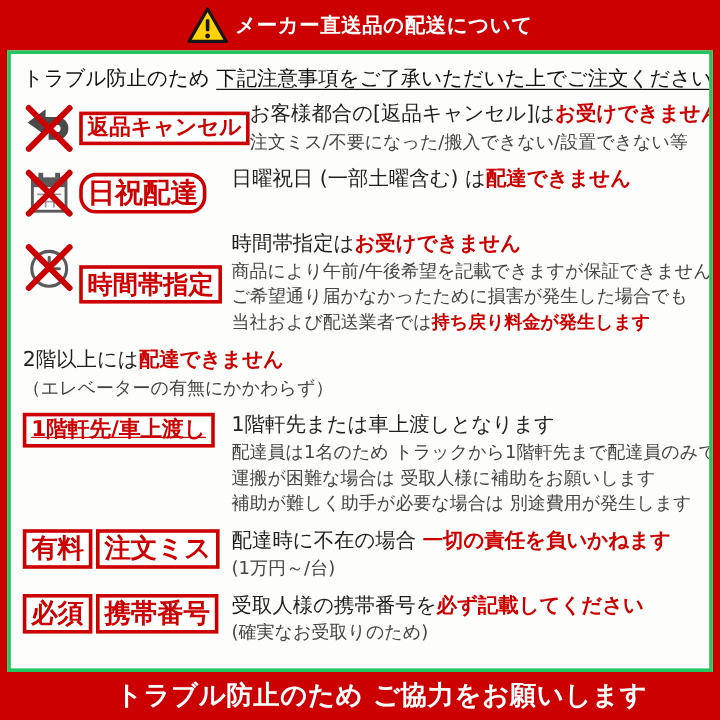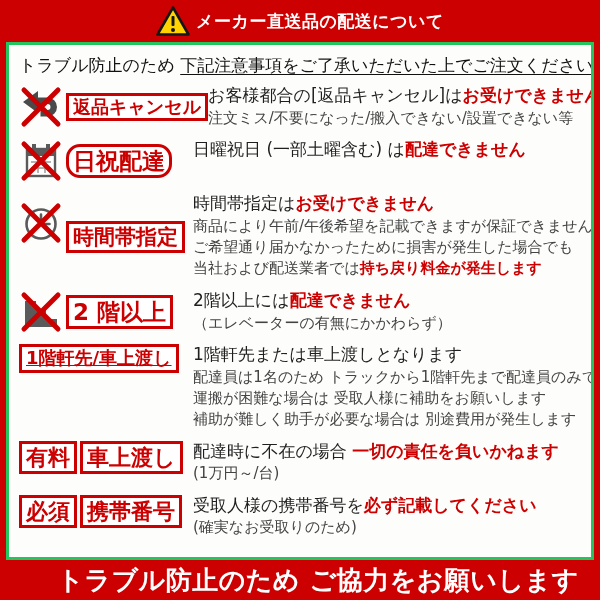--- a/index.html
+++ b/index.html
@@ -69,21 +69,21 @@
   .seg-red{color:var(--red);font-weight:bold;}
   .seg-red-underline{
     color:var(--red);font-weight:bold;font-size:16.5px;
     text-decoration:underline;text-underline-offset:3px;
   }
   
   .footer{
     height:40px;flex:0 0 40px;
     display:flex;align-items:center;justify-content:center;
     background:var(--red);color:#fff;
-    font-size:26px;font-weight:bold;letter-spacing:0.5px;margin-left:36px;
+    font-size:22px;font-weight:bold;letter-spacing:0.5px;margin-left:36px;
   }
 </style>
 </head>
 <body>
 
 <div class="header">
   <span class="warn">
     <svg viewBox="0 0 34 32" width="34" height="32">
       <path d="M17 2.5 L32.5 29.5 H1.5 Z" fill="#ffd200" stroke="#161616" stroke-width="2.6" stroke-linejoin="round"></path>
       <rect x="15.5" y="11" width="3" height="10" rx="1" fill="#161616"></rect>
@@ -137,47 +137,40 @@
           <span class="labelbox">時間帯指定</span>
         </div>
         <div class="right">
           <div class="line primary"><span class="seg-plain">時間帯指定は</span><span class="seg-red">お受けできません</span></div>
           <div class="line secondary"><span class="seg-plain">商品により午前/午後希望を記載できますが保証できません</span></div>
           <div class="line secondary"><span class="seg-plain">ご希望通り届かなかったために損害が発生した場合でも</span></div>
           <div class="line secondary"><span class="seg-plain">当社および配送業者では</span><span class="seg-red">持ち戻り料金が発生します</span></div>
         </div>
       </div>
       <div class="row sec-second-floor">
-        <div class="left">
-          <span class="pict"><svg viewBox="0 0 44 44" width="44" height="44">
-              <path d="M6 11 h11 v9 h10 v9 h11 v8 H6 Z" fill="#5a5a5a"></path>
-              <path d="M5 5 L39 39 M39 5 L5 39" stroke="#cc0000" stroke-width="5" stroke-linecap="round" fill="none"></path>
-            </svg></span>
-          <span class="labelbox">2 階以上</span>
-        </div>
         <div class="right">
           <div class="line primary"><span class="seg-plain">2階以上には</span><span class="seg-red">配達できません</span></div>
           <div class="line secondary"><span class="seg-plain">（エレベーターの有無にかかわらず）</span></div>
         </div>
       </div>
       <div class="row sec-ground-floor-delivery">
         <div class="left">
           <span class="labelbox">1階軒先/車上渡し</span>
         </div>
         <div class="right">
           <div class="line primary"><span class="seg-plain">1階軒先または車上渡しとなります</span></div>
           <div class="line secondary"><span class="seg-plain">配達員は1名のため トラックから1階軒先まで配達員のみで</span></div>
           <div class="line secondary"><span class="seg-plain">運搬が困難な場合は 受取人様に補助をお願いします</span></div>
           <div class="line secondary"><span class="seg-plain">補助が難しく助手が必要な場合は 別途費用が発生します</span></div>
         </div>
       </div>
       <div class="row sec-redelivery-fee">
         <div class="left">
           <span class="labelbox">有料</span>
-          <span class="labelbox">車上渡し</span>
+          <span class="labelbox">注文ミス</span>
         </div>
         <div class="right">
           <div class="line primary"><span class="seg-plain">配達時に不在の場合 </span><span class="seg-red">一切の責任を負いかねます</span></div>
           <div class="line secondary"><span class="seg-plain">(1万円～/台)</span></div>
         </div>
       </div>
       <div class="row sec-mobile-number">
         <div class="left">
           <span class="labelbox">必須</span>
           <span class="labelbox">携帯番号</span>

